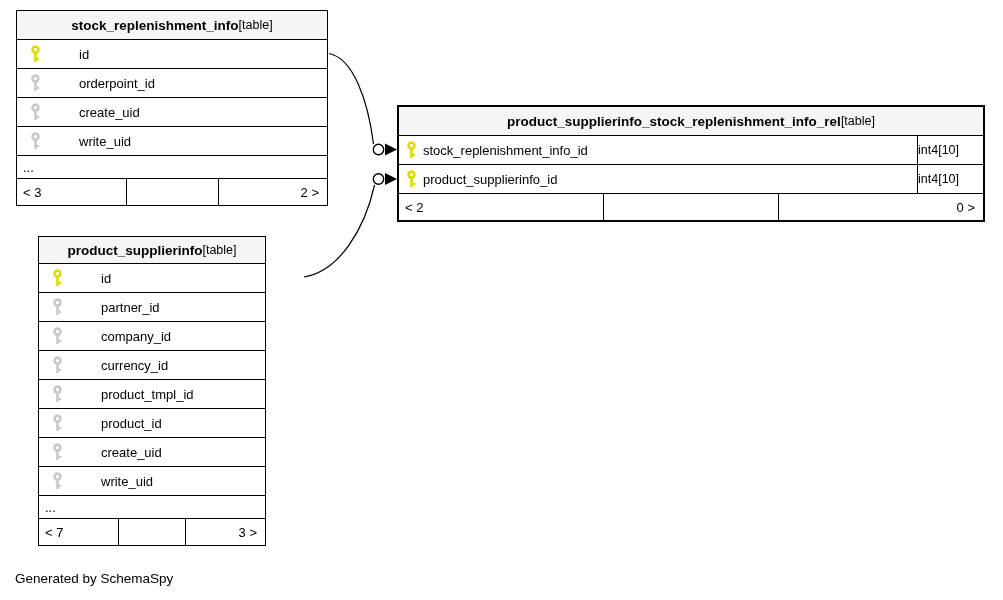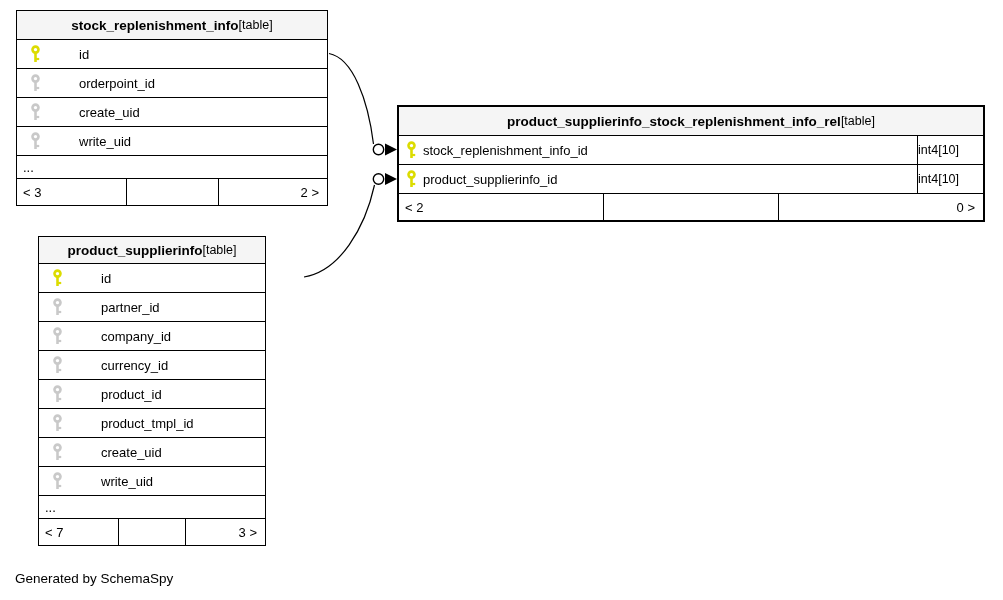--- a/index.html
+++ b/index.html
@@ -223,29 +223,29 @@
           <line x1="5.5" y1="14" x2="9.2" y2="14" stroke="#c9c9c9" stroke-width="2.2"></line>
         </svg>
       <span class="col-name">currency_id</span>
     </div>
     <div class="t-row">
       <svg class="key-icon" viewBox="0 0 11 19">
           <circle cx="5.5" cy="4.6" r="3" fill="none" stroke="#c9c9c9" stroke-width="2.6"></circle>
           <line x1="5.5" y1="7.6" x2="5.5" y2="17" stroke="#c9c9c9" stroke-width="2.6"></line>
           <line x1="5.5" y1="14" x2="9.2" y2="14" stroke="#c9c9c9" stroke-width="2.2"></line>
         </svg>
+      <span class="col-name">product_tmpl_id</span>
+    </div>
+    <div class="t-row">
+      <svg class="key-icon" viewBox="0 0 11 19">
+          <circle cx="5.5" cy="4.6" r="3" fill="none" stroke="#c9c9c9" stroke-width="2.6"></circle>
+          <line x1="5.5" y1="7.6" x2="5.5" y2="17" stroke="#c9c9c9" stroke-width="2.6"></line>
+          <line x1="5.5" y1="14" x2="9.2" y2="14" stroke="#c9c9c9" stroke-width="2.2"></line>
+        </svg>
       <span class="col-name">product_id</span>
-    </div>
-    <div class="t-row">
-      <svg class="key-icon" viewBox="0 0 11 19">
-          <circle cx="5.5" cy="4.6" r="3" fill="none" stroke="#c9c9c9" stroke-width="2.6"></circle>
-          <line x1="5.5" y1="7.6" x2="5.5" y2="17" stroke="#c9c9c9" stroke-width="2.6"></line>
-          <line x1="5.5" y1="14" x2="9.2" y2="14" stroke="#c9c9c9" stroke-width="2.2"></line>
-        </svg>
-      <span class="col-name">product_tmpl_id</span>
     </div>
     <div class="t-row">
       <svg class="key-icon" viewBox="0 0 11 19">
           <circle cx="5.5" cy="4.6" r="3" fill="none" stroke="#c9c9c9" stroke-width="2.6"></circle>
           <line x1="5.5" y1="7.6" x2="5.5" y2="17" stroke="#c9c9c9" stroke-width="2.6"></line>
           <line x1="5.5" y1="14" x2="9.2" y2="14" stroke="#c9c9c9" stroke-width="2.2"></line>
         </svg>
       <span class="col-name">create_uid</span>
     </div>
     <div class="t-row">

